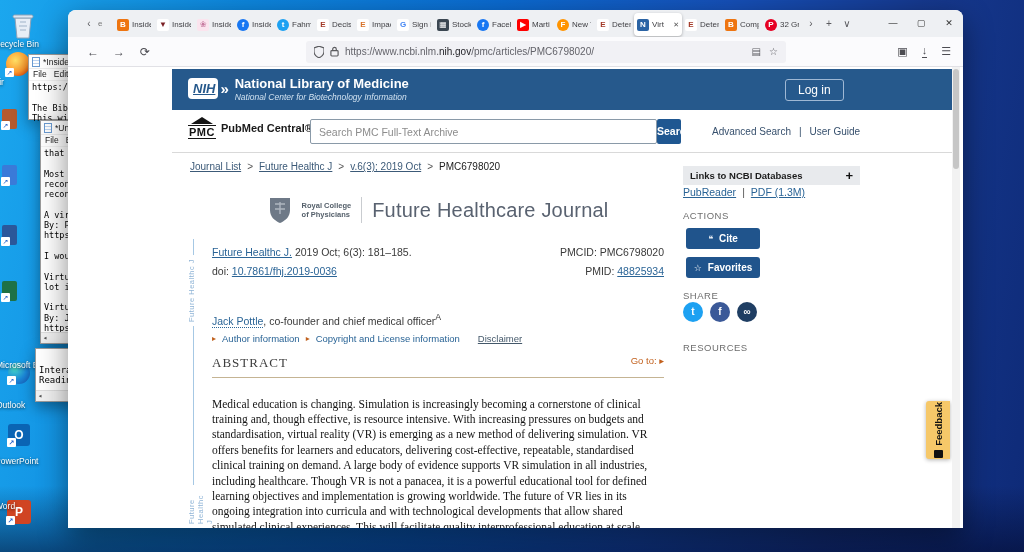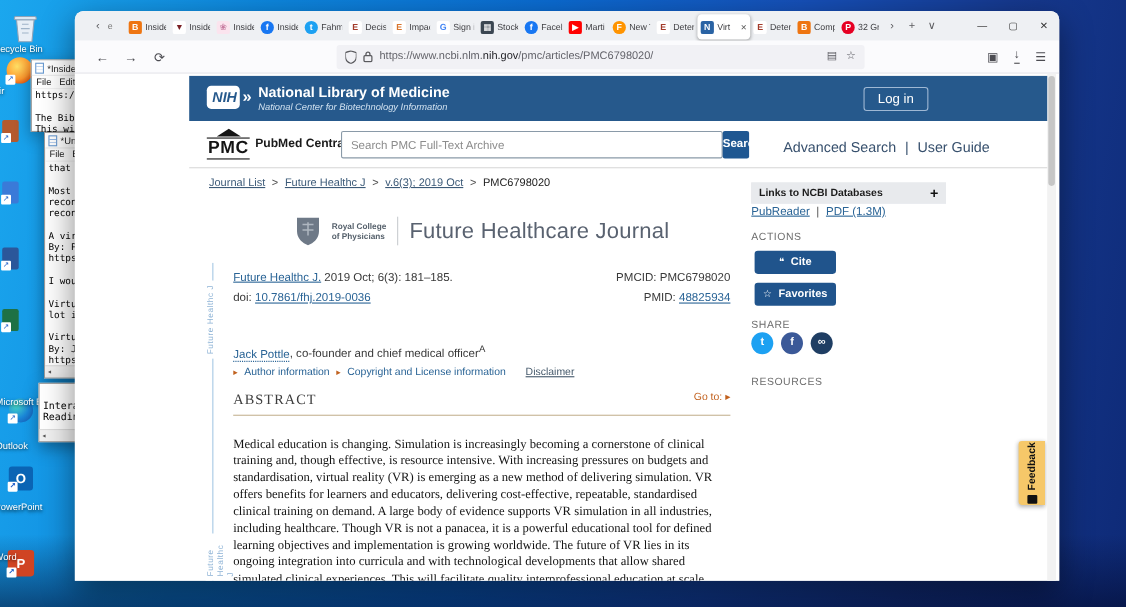--- a/index.html
+++ b/index.html
@@ -81,40 +81,40 @@
   .url-text{font-size:10px;color:#63636a;white-space:nowrap;overflow:hidden;}
   .url-domain{color:#1d1d22;}
   .url-right{margin-left:auto;display:flex;gap:8px;font-size:10px;color:#5a5a60;}
   .nav-right{margin-left:auto;display:flex;gap:14px;font-size:11px;color:#4c4c52;}
   .dl{border-bottom:1.5px solid #4c4c52;line-height:10px;}
   
   .content{position:absolute;left:0;top:57px;right:0;bottom:0;background:#fff;overflow:hidden;}
   .nih-banner{position:absolute;left:104px;top:2px;width:786px;height:41px;background:#26598c;}
   .nihlogo{position:absolute;left:16px;top:7px;display:flex;align-items:center;}
   .nihbox{background:#fff;color:#26598c;font-weight:bold;font-style:italic;font-size:13px;
-    padding:3px 3px 3px 5px;border-radius:4px;}
+    padding:3px 3px 3px 5px;border-radius:4px;text-decoration:underline;}
   .nihchev{color:#fff;font-size:15px;font-weight:bold;margin:0 6px 0 2px;}
   .nih-title{font-size:13px;font-weight:bold;color:#fff;line-height:1.2;}
   .nih-sub{font-size:8.5px;font-style:italic;color:#cfe0ef;}
   .login-btn{position:absolute;left:613px;top:10px;padding:3px 12px;border:1px solid #9fb8d4;
     border-radius:3px;color:#fff;font-size:12px;}
   .pmc-row{position:absolute;left:104px;top:43px;width:786px;height:43px;border-bottom:1px solid #d9d9d9;}
   .pmclogo{position:absolute;left:16px;top:7px;display:flex;align-items:center;gap:5px;}
   .pmc-mark{display:flex;flex-direction:column;align-items:center;}
   .pmc-roof{width:0;height:0;border-left:11px solid transparent;border-right:11px solid transparent;
     border-bottom:7px solid #141414;margin-bottom:1px;}
-  .pmc-txt{font-size:16px;font-weight:bold;color:#141414;border-top:1.5px solid #141414;
+  .pmc-txt{font-size:11px;font-weight:bold;color:#141414;border-top:1.5px solid #141414;
     border-bottom:1.5px solid #141414;padding:0 1px;letter-spacing:.5px;}
   .pmc-name{font-size:11px;font-weight:bold;color:#1a1a1a;}
   .pmc-search{position:absolute;left:138px;top:9px;width:347px;height:25px;border:1px solid #8a9aa8;
     border-radius:2px;font-size:10.5px;padding:0 8px;color:#333;background:#fff;}
   .pmc-search::placeholder{color:#8c8c8c;}
   .search-btn{position:absolute;left:485px;top:9px;width:24px;height:25px;background:#1f5791;
     color:#fff;font-size:10.5px;font-weight:bold;text-align:center;line-height:25px;border-radius:2px;}
-  .pmc-links{position:absolute;left:540px;top:16px;font-size:13px;color:#37506d;display:flex;gap:8px;}
+  .pmc-links{position:absolute;left:540px;top:16px;font-size:10px;color:#37506d;display:flex;gap:8px;}
   .breadcrumb{position:absolute;left:122px;top:94px;font-size:10px;color:#555;display:flex;gap:6px;align-items:center;}
   .crumb{color:#3c5a78;text-decoration:underline;}
   .crumb-last{color:#212121;}
   .rail{position:absolute;left:125px;top:172px;bottom:0;border-left:1px solid #a6c8e4;}
   .rail-label{position:absolute;left:119px;writing-mode:vertical-rl;transform:rotate(180deg);
     font-size:7.5px;color:#8fb4d6;letter-spacing:.5px;background:#fff;padding:4px 0;}
   .rl1{top:188px;} .rl2{top:418px;}
   .jbanner{position:absolute;left:144px;top:124px;width:452px;height:38px;display:flex;
     align-items:center;justify-content:center;gap:10px;}
   .crest{flex:0 0 auto;}

